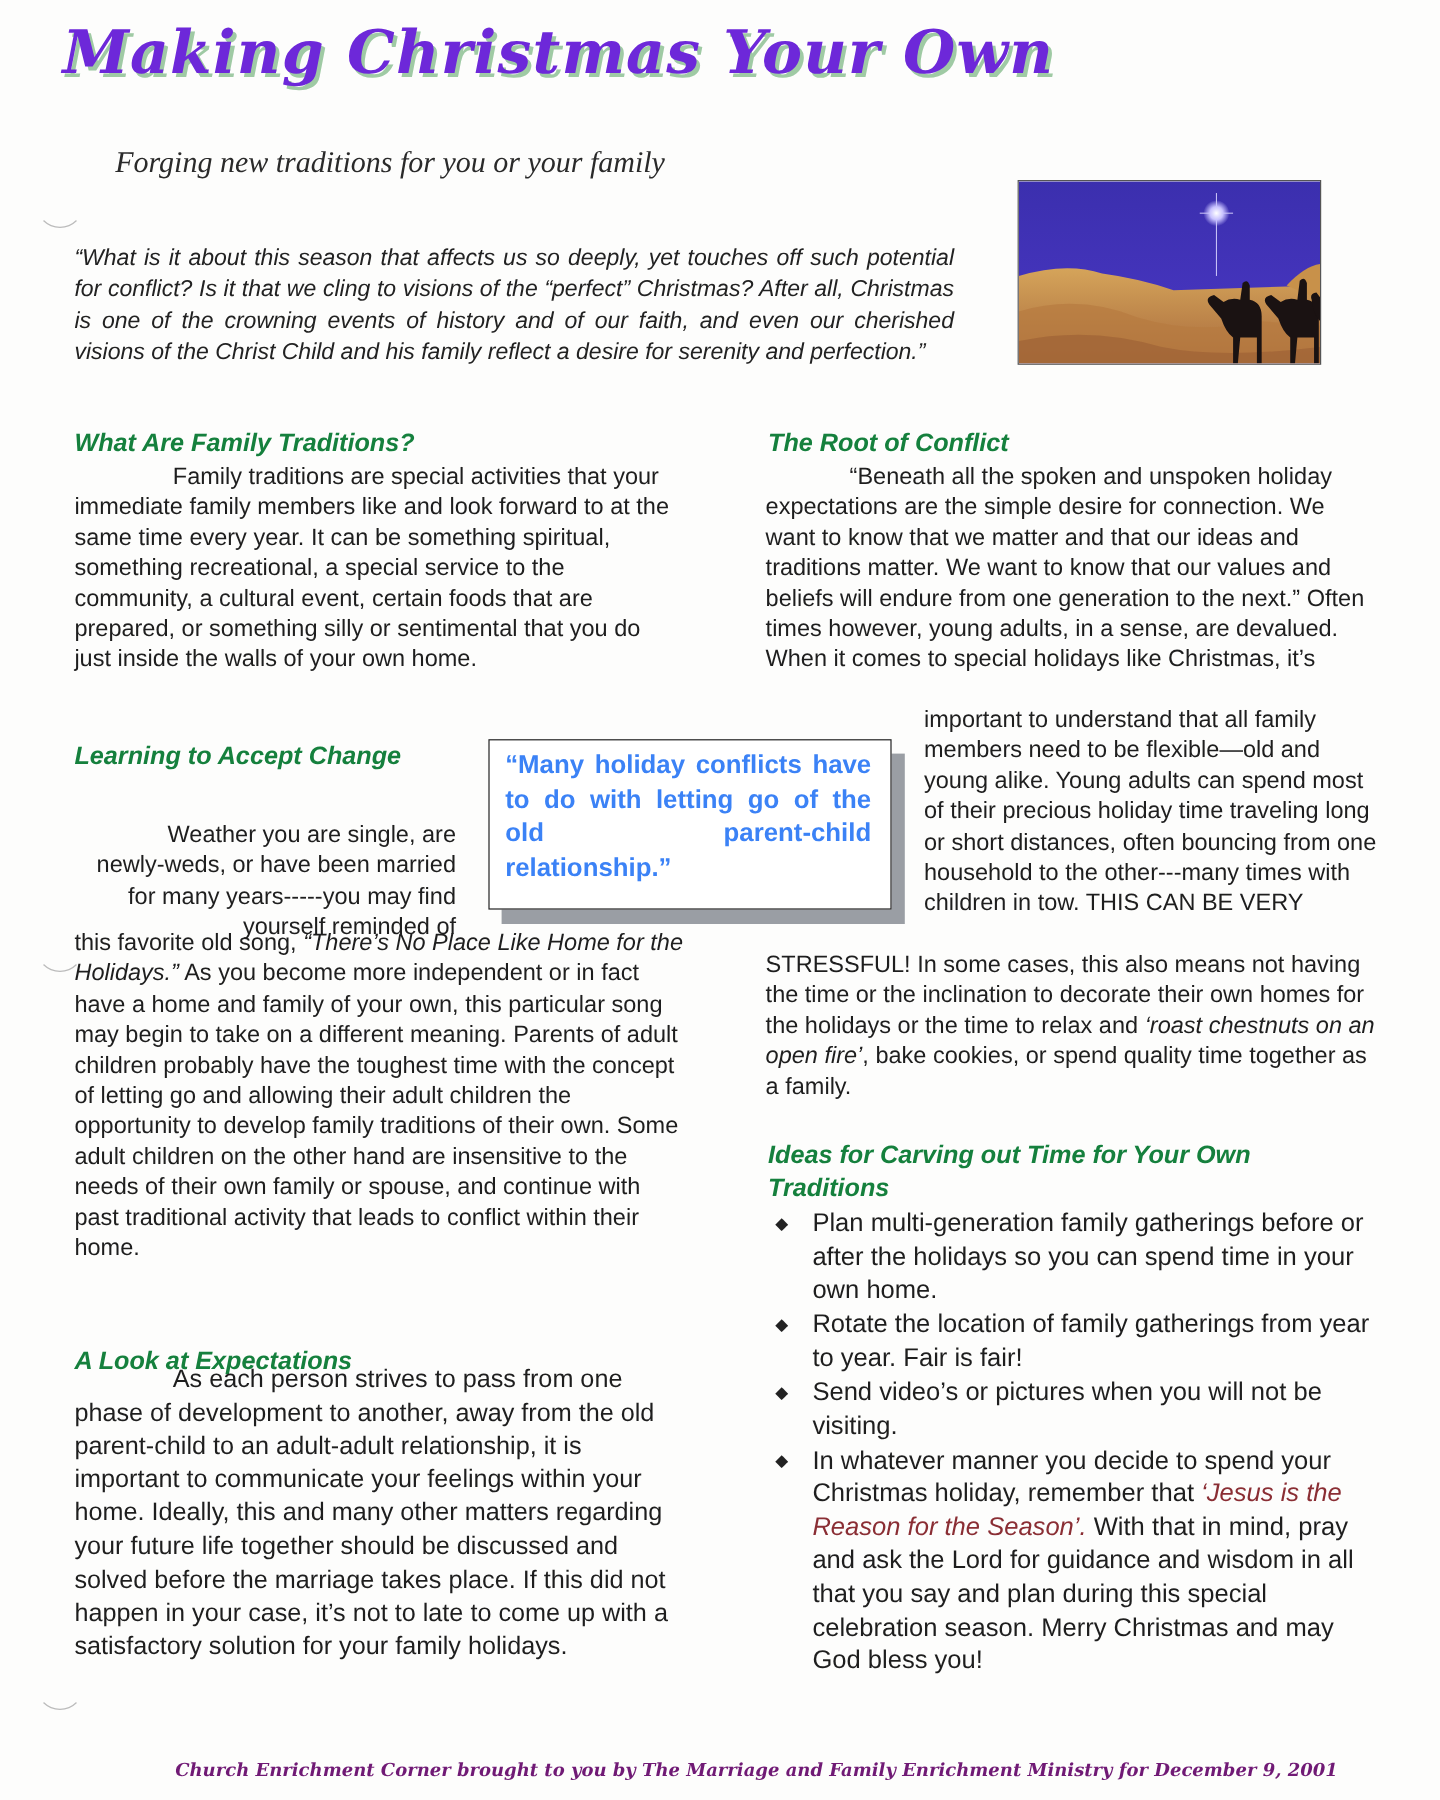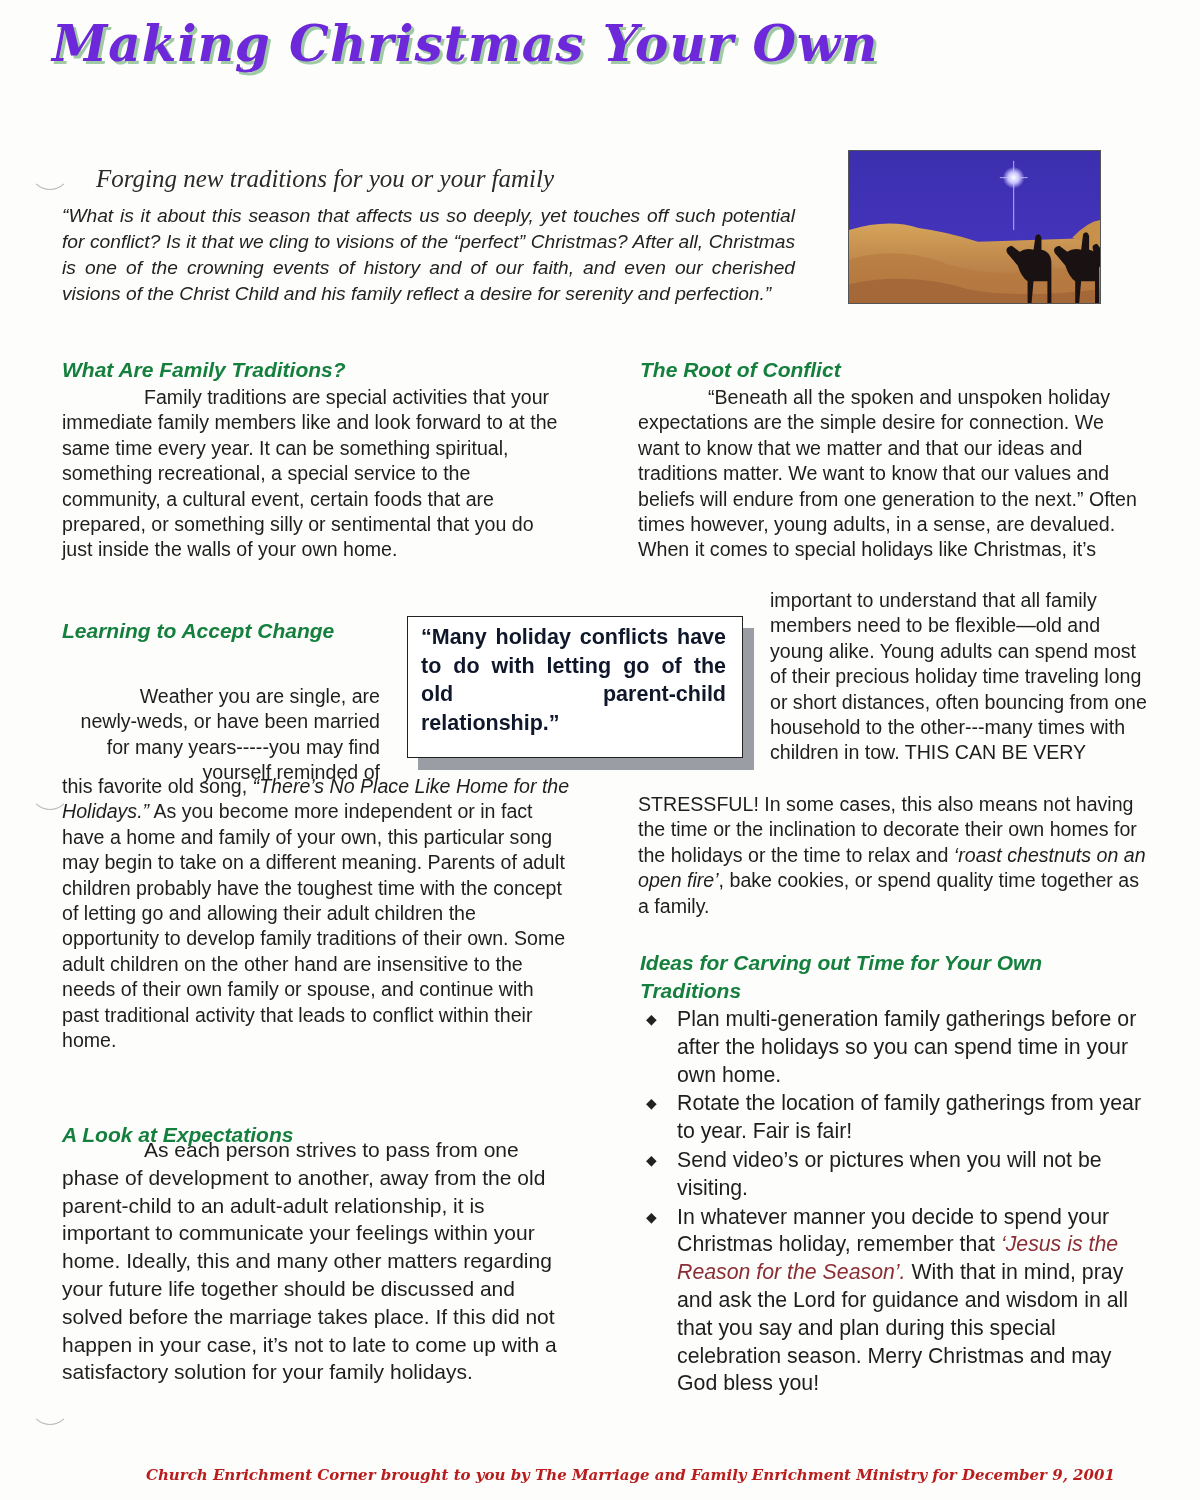--- a/index.html
+++ b/index.html
@@ -7,21 +7,21 @@
     body { position: relative; font-family: "Liberation Sans", sans-serif; color: #1e1e1e; }
 
     .title {
       position: absolute; left: 52px; top: 14px; width: 950px;
       font-family: "DejaVu Serif", serif; font-weight: bold; font-style: italic;
       font-size: 50px; letter-spacing: 1px; color: #6d28d9;
       text-shadow: 3px 3px 0 #9fcaa4;
     }
     .subtitle {
       position: absolute; left: 96px; top: 122px;
-      font-family: "Liberation Serif", serif; font-style: italic; font-size: 25px; color: #2a2a2a; margin-top: 43px;
+      font-family: "Liberation Serif", serif; font-style: italic; font-size: 25px; color: #2a2a2a;
     }
     .scan-mark { position: absolute; border: 1.5px solid #cfcfcf; border-radius: 50%; border-color: transparent transparent #bbb transparent; }
 
     .illustration {
       position: absolute; left: 848px; top: 150px; width: 253px; height: 154px;
       border: 1px solid #555; overflow: hidden;
     }
     .illustration svg { display: block; width: 100%; height: 100%; }
 
     .intro-quote {
@@ -40,32 +40,32 @@
     .indent { display: inline-block; width: 82px; }
     .it { font-style: italic; }
     .red-it { font-style: italic; color: #8a2e34; }
 
     .pullquote-shadow {
       position: absolute; left: 418px; top: 628px; width: 336px; height: 142px; background: #9a9ea4;
     }
     .pullquote {
       position: absolute; left: 407px; top: 616px; width: 336px; height: 142px;
       background: #fff; border: 1.5px solid #222; padding: 6px 16px 0 13px;
-      font-weight: bold; font-size: 21.5px; line-height: 28.5px; color: #0f172a; text-align: justify;
+      font-weight: bold; font-size: 21.5px; line-height: 28.5px; color: #3b82f6; text-align: justify;
       text-align-last: left;
     }
 
     .bullets { position: absolute; left: 640px; top: 1006px; width: 510px; list-style: none; }
     .bullets li { position: relative; padding-left: 37px; font-size: 21.3px; line-height: 27.8px; margin-bottom: 1px; }
     .bullet-icon { position: absolute; left: 6px; top: 0px; font-size: 14px; color: #222; }
 
     .footer {
       position: absolute; left: 146px; top: 1466px; width: 910px;
       font-family: "DejaVu Serif", serif; font-style: italic; font-weight: bold; font-size: 15px;
-      color: #b91c1c; white-space: nowrap;
+      color: #701a75; white-space: nowrap;
     }
   </style>
 </head>
 <body>
 
 <div class="title">Making Christmas Your Own</div>
 <div class="subtitle">Forging new traditions for you or your family</div>
 
 <div class="scan-mark" style="left:30px;top:150px;width:40px;height:40px;"></div>
 <div class="scan-mark" style="left:30px;top:770px;width:40px;height:40px;"></div>

